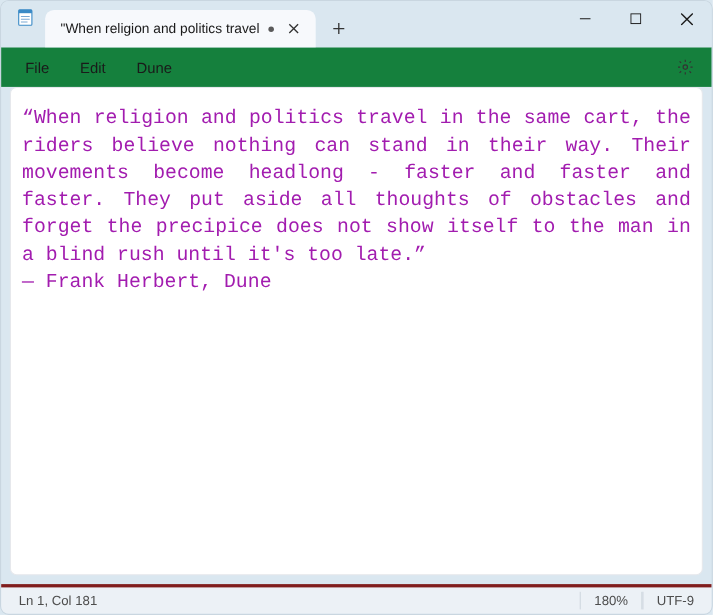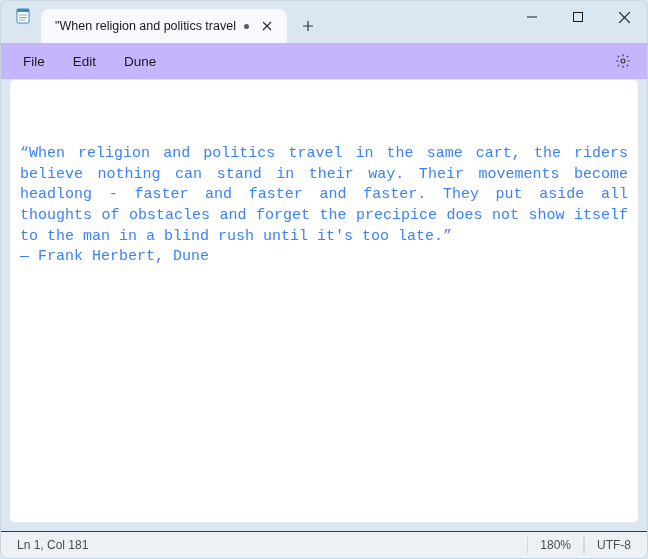--- a/index.html
+++ b/index.html
@@ -69,21 +69,21 @@
     align-self: flex-start;
     height: 100%;
   }
   .win-btn {
     width: 46px; height: 32px;
     display:flex; align-items:center; justify-content:center;
     color:#1a1a1a;
   }
   
   .menubar {
-    background: #c4b5fd;
+    background: #15803d;
     height: 36px;
     display:flex;
     align-items:center;
     padding: 0 8px;
     font-size: 13.5px;
     color:#1a1a1a;
   }
   .menubar .menu-item { padding: 6px 14px; border-radius:4px; }
   .menubar .spacer { flex:1; }
   .gear {
@@ -95,33 +95,32 @@
     flex: 1;
     background: #ffffff;
     margin: 0 8px 8px 8px;
     border-radius: 6px;
     border: 1px solid #e6e8ec;
     padding: 16px 10px 10px 10px;
     overflow: hidden;
   }
   .content {
     font-family: Consolas, "Courier New", monospace;
-    font-size: 15px;
+    font-size: 18px;
     line-height: 1.38;
-    color: #3b82f6;
+    color: #a21caf;
     white-space: pre-wrap;
     word-wrap: break-word;
     text-align: justify;
-    margin-top: 48px;
   }
   
   .statusbar {
     height: 27px;
     background: #ecf1f6;
-    border-top: 1px solid #7f1d1d;
+    border-top: 3px solid #7f1d1d;
     display:flex;
     align-items:center;
     font-size: 12px;
     color: #4d4d4d;
     padding: 0 4px;
   }
   .statusbar .cell {
     padding: 0 12px;
     height: 100%;
     display:flex;
@@ -199,14 +198,14 @@
 ― Frank Herbert, Dune</div>
 </div>
 
 <div class="statusbar">
   <div class="cell">Ln 1, Col 181</div>
   <div class="sep"></div>
   <div class="divider"></div>
   <div class="cell">180%</div>
   <div class="divider"></div>
   <div class="divider"></div>
-  <div class="cell">UTF-8</div>
+  <div class="cell">UTF-9</div>
 </div>
 
 </body></html>

